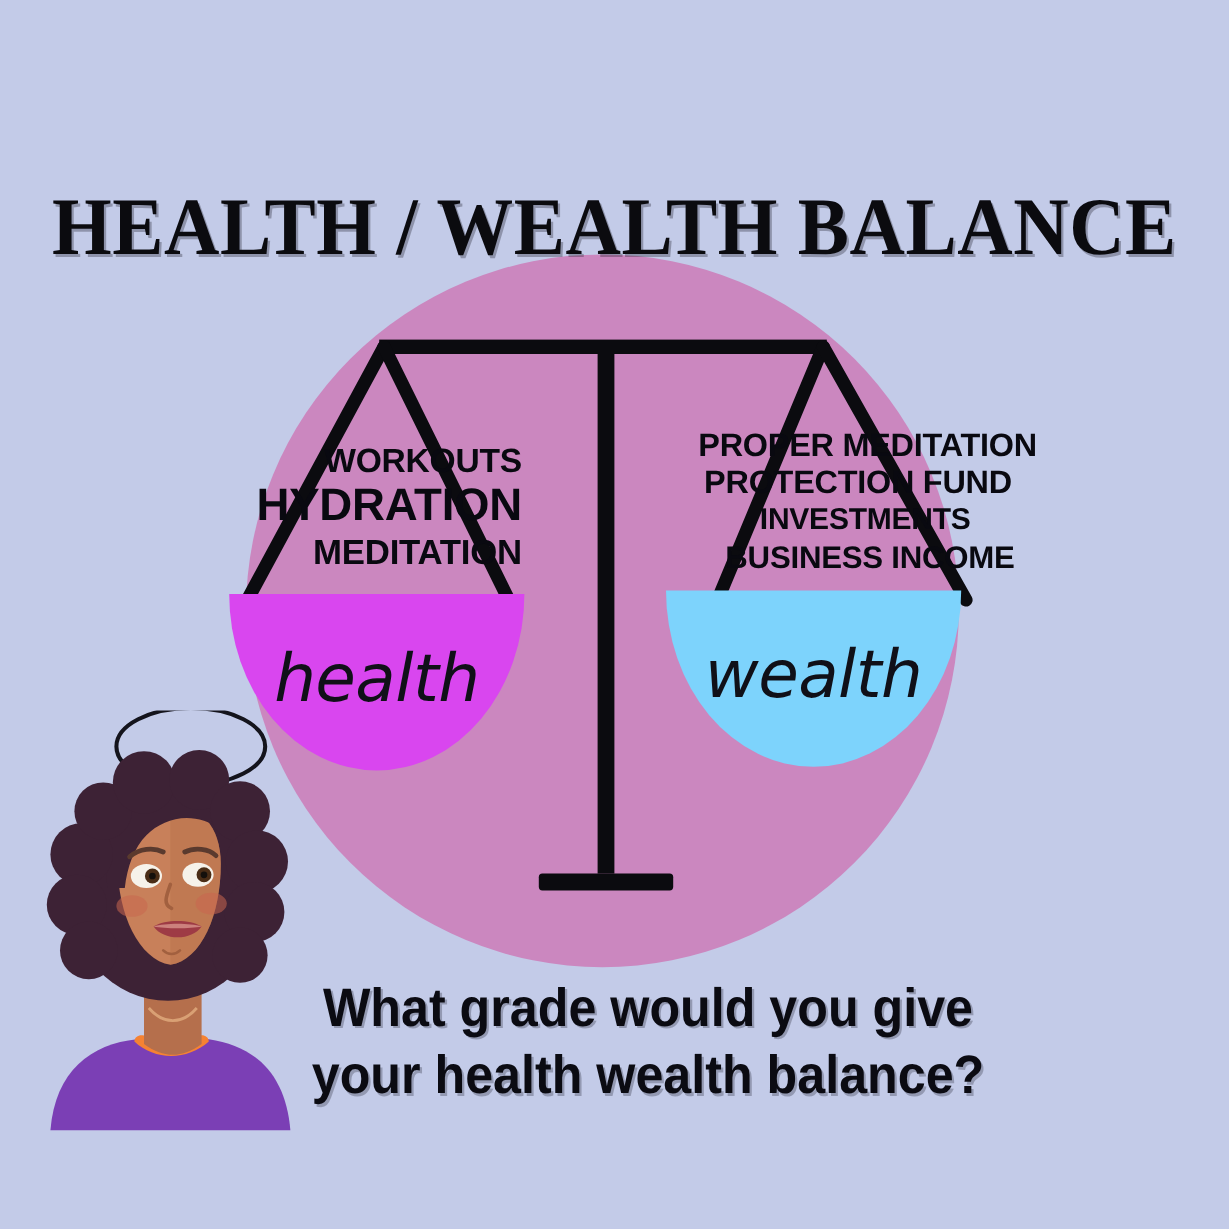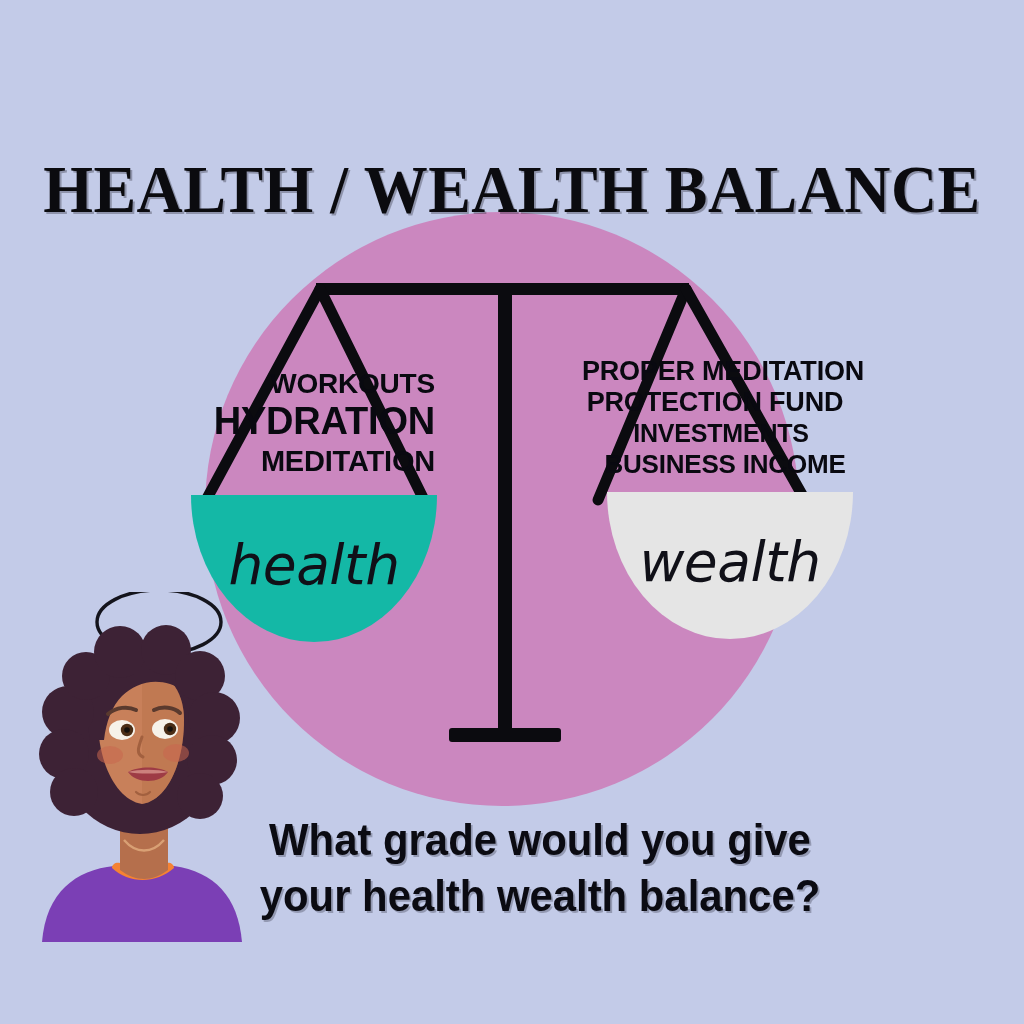--- a/index.html
+++ b/index.html
@@ -59,28 +59,28 @@
   .bowl {
     position: absolute;
     border-bottom-left-radius: 50% 100%;
     border-bottom-right-radius: 50% 100%;
   }
   .bowl-health {
     left: 191px;
     top: 495px;
     width: 246px;
     height: 147px;
-    background: #14b8a6;
+    background: #d946ef;
   }
   .bowl-wealth {
-    left: 607px;
+    left: 555px;
     top: 492px;
     width: 246px;
     height: 147px;
-    background: #e5e5e5;
+    background: #7dd3fc;
     text-decoration: underline;
   }
   .bowl-word {
     position: absolute;
     width: 100%;
     top: 38px;
     text-align: center;
     font-family: "DejaVu Sans", sans-serif;
     font-size: 55px;
     font-style: italic;

